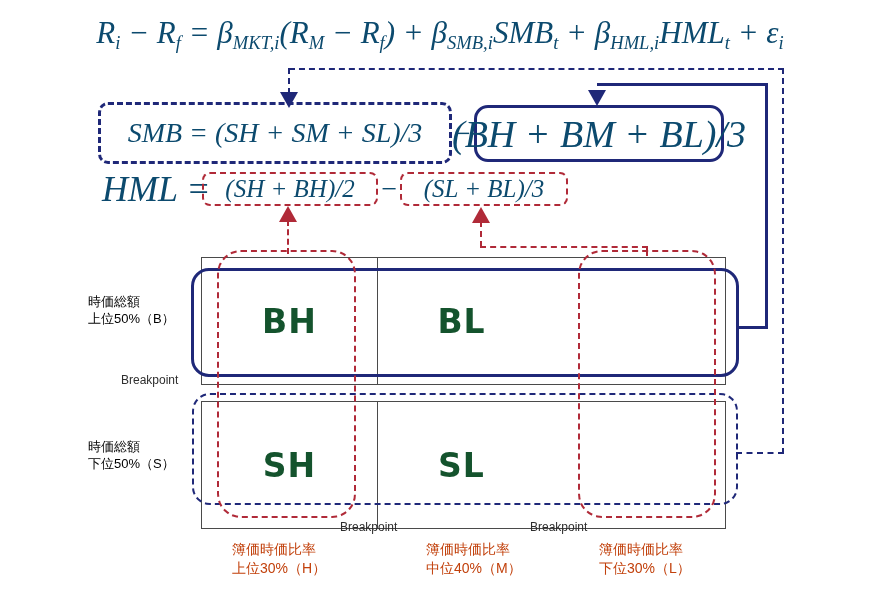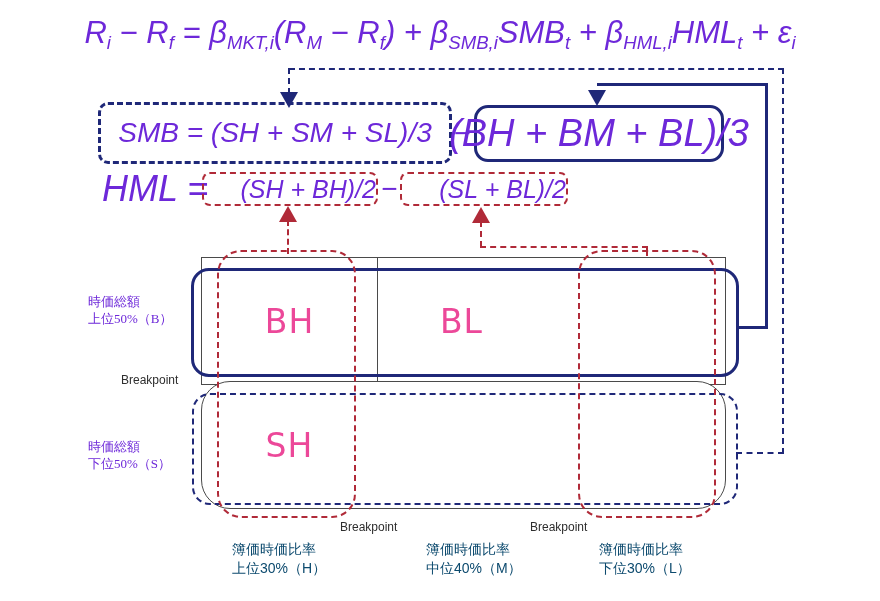--- a/index.html
+++ b/index.html
@@ -1,33 +1,33 @@
 <!DOCTYPE html>
 <html><head>
 <meta charset="utf-8">
 <style>
   html,body{margin:0;padding:0;background:#ffffff;}
   .canvas{
     position:relative;width:880px;height:601px;background:#ffffff;overflow:hidden;
     font-family:"Liberation Sans","DejaVu Sans",sans-serif;color:#1a1a1a;
   }
   
-  .math{font-family:Liberation Sans, sans-serif;font-style:italic;color:#6d28d9;}
+  .math{font-family:Liberation Serif, serif;font-style:italic;color:#0c4a6e;}
   .main-formula{
     position:absolute;top:14px;left:0;width:880px;text-align:center;
     font-size:31px;line-height:1.25;white-space:nowrap;
   }
   .main-formula .sub{font-size:0.6em;position:relative;top:0.32em;font-style:italic;}
   .fbox{position:absolute;display:flex;align-items:center;justify-content:center;box-sizing:border-box;white-space:nowrap;}
   .smb-dashed{left:98px;top:102px;width:354px;height:62px;border:3px dashed #1f2878;border-radius:10px;font-size:28px;}
   .smb-op{left:450px;top:102px;width:24px;height:62px;font-size:29px;}
   .smb-solid{left:474px;top:105px;width:250px;height:57px;border:3px solid #1f2878;border-radius:14px;font-size:38px;justify-content:center;}
   .hml-prefix{left:102px;top:170px;height:38px;font-size:36px;}
   .hml-op{left:378px;top:170px;width:22px;height:38px;font-size:28px;}
-  .hml-dashed{top:172px;height:34px;border:2px dashed #b02a38;border-radius:8px;font-size:25px;justify-content:flex-end;}
+  .hml-dashed{top:172px;height:34px;border:2px dashed #b02a38;border-radius:8px;font-size:25px;}
   .hml-b1{left:202px;width:176px;}
   .hml-b2{left:400px;width:168px;}
   
   .line{position:absolute;}
   .bdash-h-top{left:289px;top:68px;width:495px;border-top:2px dashed #1f2878;}
   .bdash-v-stub{left:288px;top:68px;height:26px;border-left:2px dashed #1f2878;}
   .bdash-v-right{left:782px;top:68px;height:386px;border-left:2px dashed #1f2878;}
   .bdash-h-bot{left:736px;top:452px;width:48px;border-top:2px dashed #1f2878;}
   .navy-h-top{left:597px;top:83px;width:171px;border-top:3px solid #1f2878;}
   .navy-v-right{left:765px;top:83px;height:246px;border-left:3px solid #1f2878;}
@@ -41,43 +41,43 @@
   .arr-down{border-left:9px solid transparent;border-right:9px solid transparent;border-top:16px solid #1f2878;}
   .arr-up{border-left:9px solid transparent;border-right:9px solid transparent;border-bottom:16px solid #b02a38;}
   .a-bdash{left:280px;top:92px;}
   .a-navy{left:588px;top:90px;}
   .a-red1{left:279px;top:206px;}
   .a-red2{left:472px;top:207px;}
   
   .mrow{position:absolute;left:201px;width:525px;height:128px;border:1.5px solid #4a4a4a;
         box-sizing:border-box;display:flex;background:#ffffff;}
   .mrow-top{top:257px;}
-  .mrow-bottom{top:381px;border-radius:29px;}
+  .mrow-bottom{top:401px;}
   .mcell{display:flex;align-items:center;justify-content:center;box-sizing:border-box;
-         font-family:"DejaVu Sans","Liberation Sans",sans-serif;font-weight:normal;
-         font-size:33px;letter-spacing:1px;color:#ec4899;}
+         font-family:"DejaVu Sans","Liberation Sans",sans-serif;font-weight:bold;
+         font-size:33px;letter-spacing:1px;color:#14532d;}
   .mc1{width:175px;}
   .mc2{width:190px;border-left:1.5px solid #4a4a4a;}
   .mc3{width:160px;border-left:1.5px solid #4a4a4a;padding-left:8px;}
   
   .ov{position:absolute;box-sizing:border-box;pointer-events:none;}
   .navy-rect{left:191px;top:268px;width:548px;height:109px;border:3px solid #1f2878;border-radius:18px;}
   .bdot-rect{left:192px;top:393px;width:546px;height:112px;border:2px dashed #1f2878;border-radius:18px;}
   .red-col{border:2px dashed #b02a38;border-radius:24px;}
   .red-col-1{left:217px;top:250px;width:139px;height:268px;}
   .red-col-3{left:578px;top:250px;width:138px;height:268px;}
   
-  .lbl{position:absolute;font-size:13px;line-height:17px;color:#6d28d9;white-space:nowrap;font-family:Liberation Serif, serif;}
+  .lbl{position:absolute;font-size:13px;line-height:17px;color:#000000;white-space:nowrap;}
   .row-lbl-1{left:88px;top:293px;}
   .row-lbl-2{left:88px;top:438px;}
   .bp{position:absolute;font-size:12px;color:#2e2e2e;white-space:nowrap;}
   .bp-left{left:121px;top:373px;}
   .bp-b1{left:340px;top:520px;}
   .bp-b2{left:530px;top:520px;}
-  .col-lbl{position:absolute;font-size:14px;line-height:19px;color:#0c4a6e;white-space:nowrap;}
+  .col-lbl{position:absolute;font-size:14px;line-height:19px;color:#c2410c;white-space:nowrap;}
   .col-lbl-1{left:232px;top:540px;}
   .col-lbl-2{left:426px;top:540px;}
   .col-lbl-3{left:599px;top:540px;}
 </style>
 </head>
 <body>
 
 <div class="canvas">
 
   <div class="main-formula math"><span><span>R</span><span class="sub">i</span></span><span><span> − R</span><span class="sub">f</span></span><span><span> = β</span><span class="sub">MKT,i</span></span><span><span>(R</span><span class="sub">M</span></span><span><span> − R</span><span class="sub">f</span></span><span><span>) + β</span><span class="sub">SMB,i</span></span><span><span>SMB</span><span class="sub">t</span></span><span><span> + β</span><span class="sub">HML,i</span></span><span><span>HML</span><span class="sub">t</span></span><span><span> + ε</span><span class="sub">i</span></span></div>
@@ -100,36 +100,37 @@
   <div class="fbox math smb-solid">
     <span>(BH + BM + BL)/3</span>
   </div>
 
   <div class="fbox math hml-prefix">HML =</div>
   <div class="fbox math hml-dashed hml-b1">
     <span>(SH + BH)/2</span>
   </div>
   <div class="fbox math hml-op">−</div>
   <div class="fbox math hml-dashed hml-b2">
-    <span>(SL + BL)/2</span>
+    <span>(SL + BL)/3</span>
   </div>
 
   <div class="arr arr-up a-red1"></div>
   <div class="line red-v1"></div>
   <div class="arr arr-up a-red2"></div>
   <div class="line red-v2a"></div>
   <div class="line red-h2"></div>
   <div class="line red-v2b"></div>
 
   <div class="mrow mrow-top">
     <div class="mcell mc1">BH</div>
     <div class="mcell mc3">BL</div>
   </div>
   <div class="mrow mrow-bottom">
     <div class="mcell mc1">SH</div>
+    <div class="mcell mc3">SL</div>
   </div>
 
   <div class="ov navy-rect"></div>
   <div class="ov bdot-rect"></div>
   <div class="ov red-col red-col-1"></div>
   <div class="ov red-col red-col-3"></div>
 
   <div class="lbl row-lbl-1">
     <div>時価総額</div>
     <div>上位50%（B）</div>

